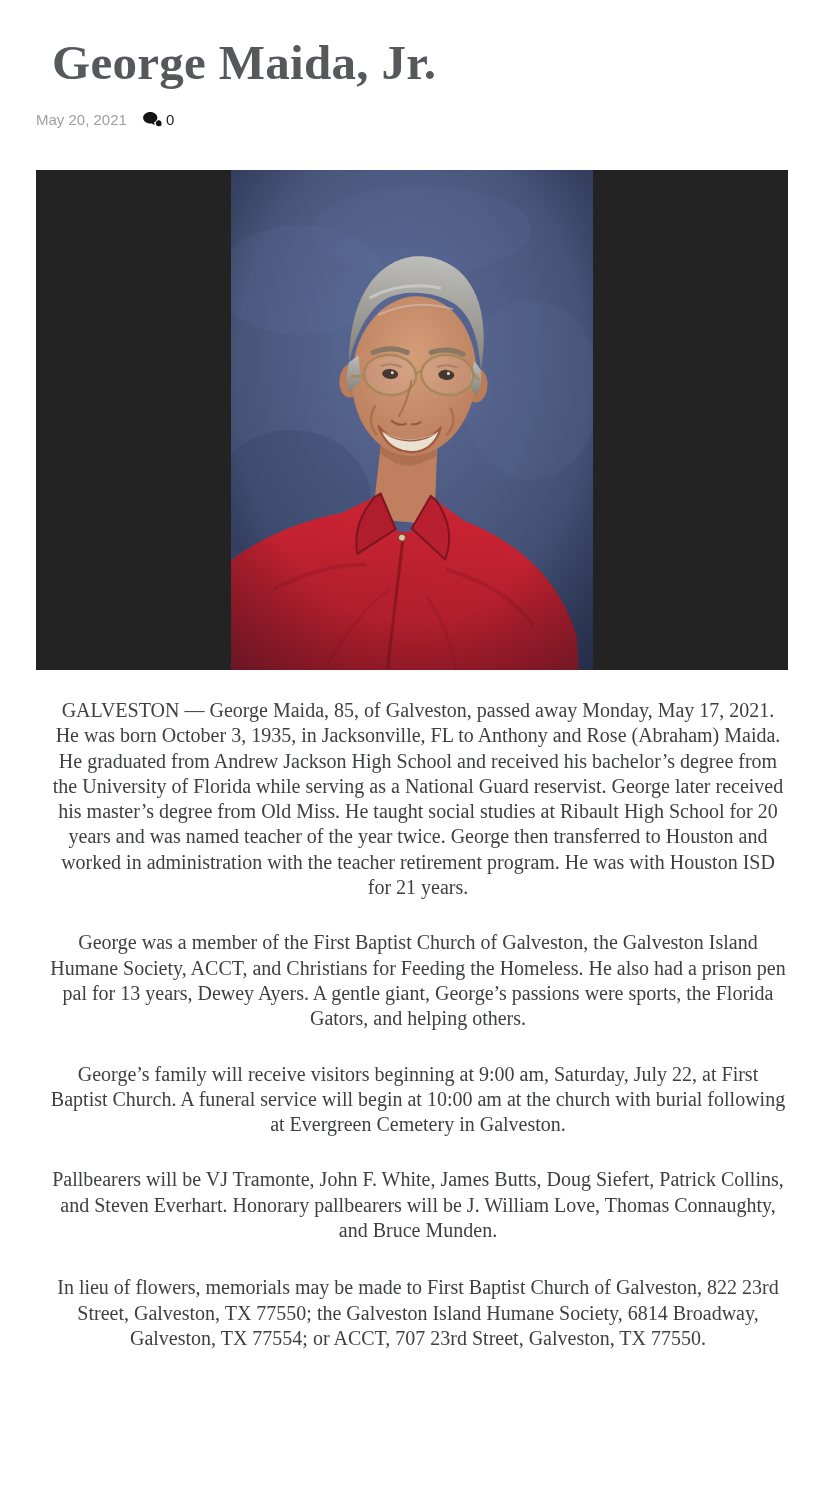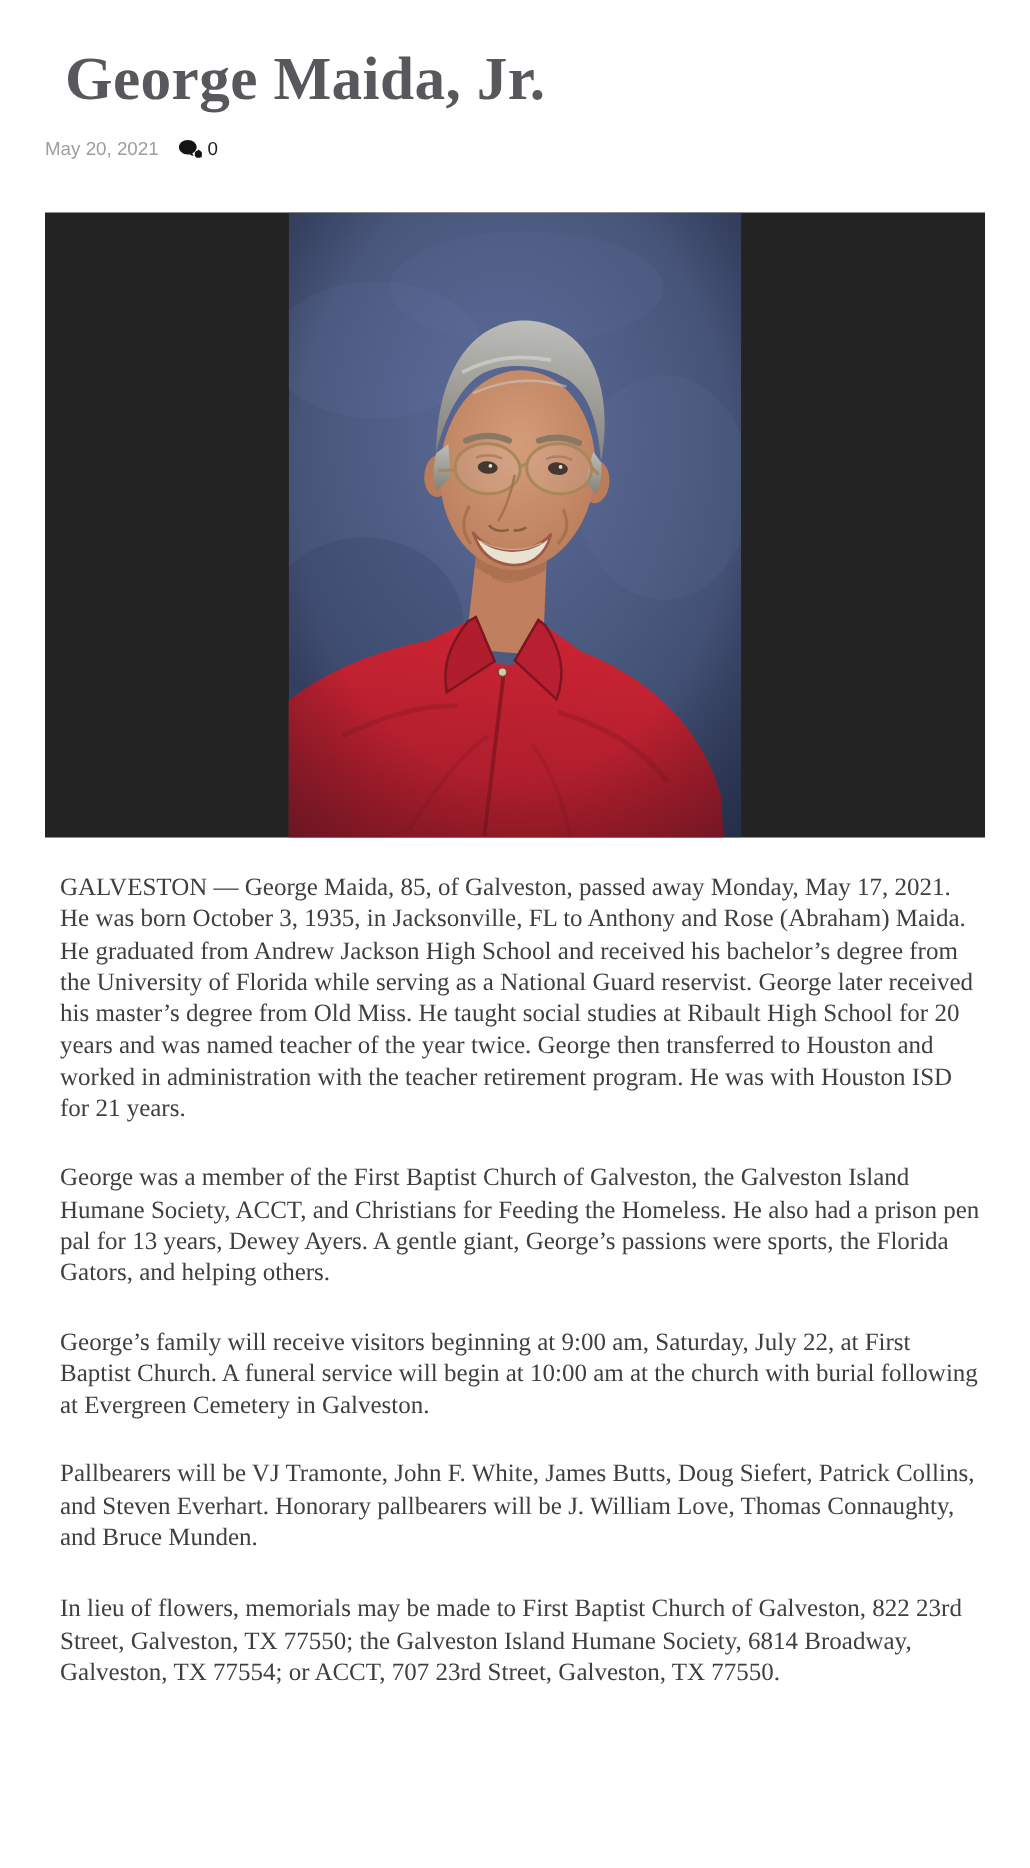--- a/index.html
+++ b/index.html
@@ -62,20 +62,21 @@
   .article {
     margin-top: 28px;
     font-family: "Liberation Serif", "DejaVu Serif", serif;
   }
   .article p {
     font-size: 20px;
     line-height: 25.3px;
     color: #3e3f41;
     margin: 0 0 30px 0;
     padding-left: 12px;
+    text-align: center;
   }
   .article p:last-child { margin-bottom: 0; margin-top: 32px; }
 </style>
 </head>
 <body>
 
 <div class="container">
 
   <h1 class="page-title">George Maida, Jr.</h1>
 

